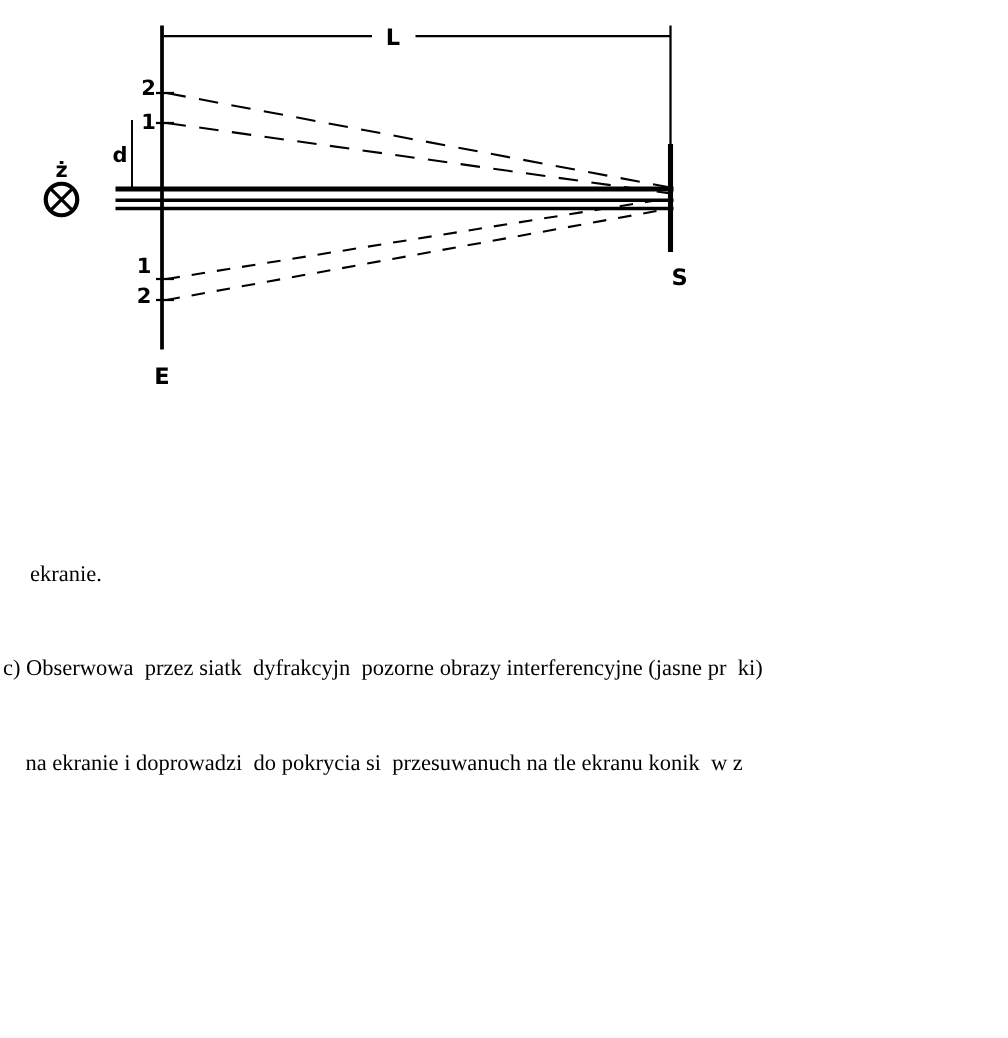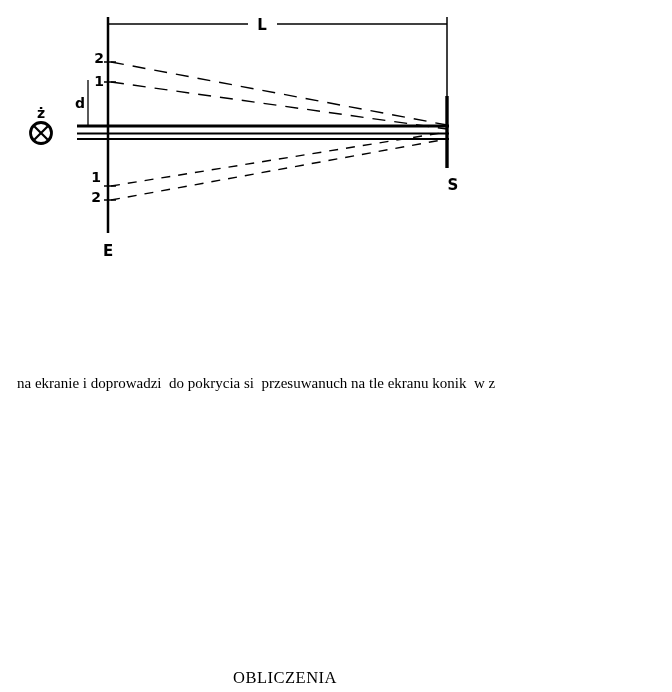--- a/index.html
+++ b/index.html
@@ -57,25 +57,26 @@
     <line x1="104" y1="200" x2="116" y2="200" stroke="#000" stroke-width="1.5"></line>
     <text x="96" y="202" font-size="14" text-anchor="middle">2</text>
 
     <line x1="111" y1="62" x2="447" y2="125" stroke="#000" stroke-width="1.4" stroke-dasharray="13 9"></line>
     <line x1="111" y1="82" x2="447" y2="129" stroke="#000" stroke-width="1.4" stroke-dasharray="13 9"></line>
     <line x1="111" y1="186" x2="447" y2="132" stroke="#000" stroke-width="1.4" stroke-dasharray="9 8"></line>
     <line x1="111" y1="200" x2="447" y2="139" stroke="#000" stroke-width="1.4" stroke-dasharray="9 8"></line>
   </svg>
 
   <div class="instructions">
+    <div class="line" style="padding-left:18px">ekranie.</div>
+    <div class="line">c) Obserwowa  przez siatk  dyfrakcyjn  pozorne obrazy interferencyjne (jasne pr  ki)</div>
     <div class="line" style="padding-left:15px">na ekranie i doprowadzi  do pokrycia si  przesuwanuch na tle ekranu konik  w z</div>
     
     
     
     
     
     
     
   </div>
 
-  <div class="calc-heading">OBLICZENIA</div>
 
 </div>
 
 </body></html>

